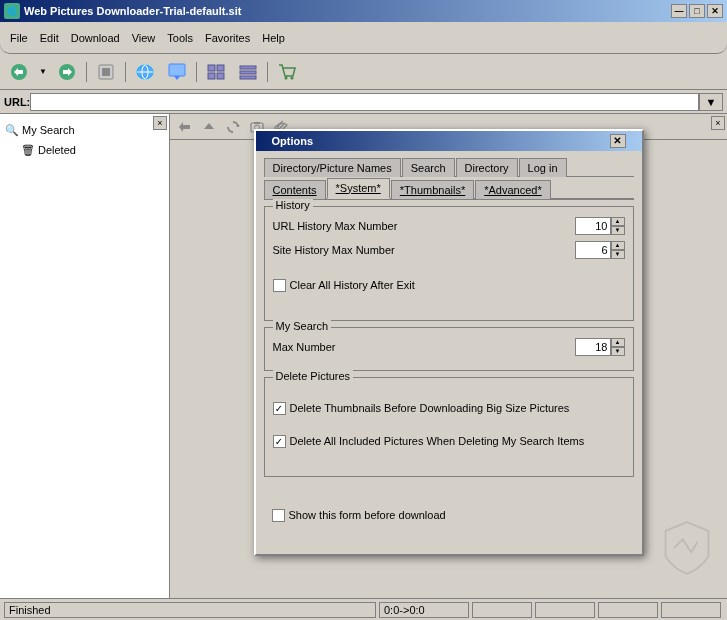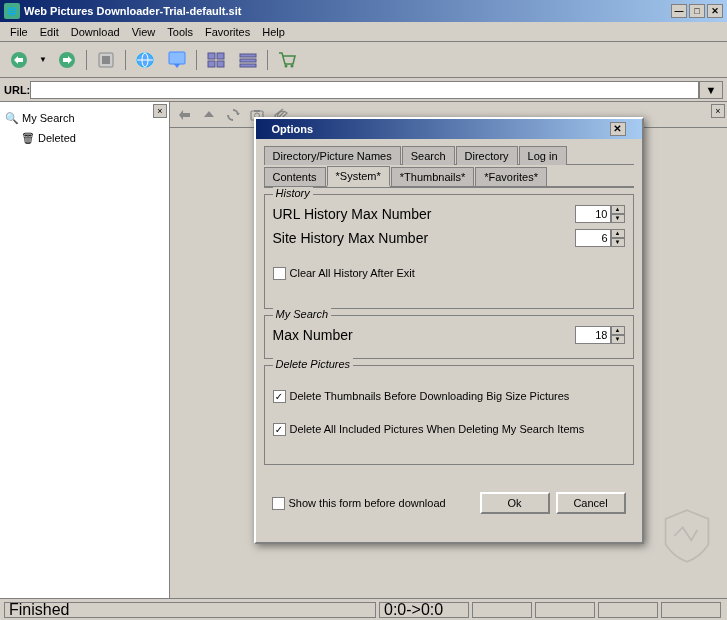--- a/index.html
+++ b/index.html
@@ -49,25 +49,26 @@
       border: 1px solid #808080;
       display: flex; align-items: center; justify-content: center;
       font-size: 9px;
       cursor: pointer;
       color: black;
     }
 
     
     .menu-bar {
       background: #d4d0c8;
-      height: 20px;
+      height: 32px;
       display: flex;
       align-items: center;
       padding: 0 4px;
       border-bottom: 1px solid #808080;
+      border-radius: 10px;
     }
     .menu-item {
       padding: 2px 6px;
       cursor: pointer;
       font-size: 11px;
     }
 
     
     .toolbar {
       background: #d4d0c8;
@@ -263,23 +264,24 @@
       cursor: pointer;
       margin-right: 1px;
       position: relative;
       bottom: -1px;
     }
     .tab:not(.active) {
       background: #c0bdba;
     }
     .tabs-row2 {
       display: flex;
-      align-items: center;
+      align-items: flex-end;
       border-bottom: 2px solid #808080;
       margin-bottom: 6px;
+      text-decoration: underline;
     }
     .tab2 {
       padding: 3px 8px;
       font-size: 11px;
       background: #c0bdba;
       border: 1px solid #808080;
       border-bottom: none;
       cursor: pointer;
       margin-right: 1px;
       position: relative;
@@ -299,32 +301,31 @@
       padding: 4px 8px 8px 8px;
       position: relative;
     }
     .group-box-label {
       position: absolute;
       top: -8px;
       left: 8px;
       background: #d4d0c8;
       padding: 0 3px;
       font-size: 11px;
-      font-style: italic;
     }
 
     
     .form-row {
       display: flex;
       align-items: center;
       margin: 6px 0;
     }
     .form-label {
       flex: 1;
-      font-size: 14px;
+      font-size: 11px;
     }
     .spinner {
       display: flex;
       align-items: center;
     }
     .spinner-input {
       width: 36px;
       height: 18px;
       border: 1px solid #808080;
       background: white;
@@ -391,21 +392,21 @@
       position: absolute;
       bottom: 0;
       left: 0;
       right: 0;
       height: 22px;
       background: #d4d0c8;
       border-top: 1px solid #808080;
       display: flex;
       align-items: center;
       padding: 0 4px;
-      font-size: 16px;
+      font-size: 11px;
       gap: 0;
     }
     .status-section {
       border: 1px solid #808080;
       height: 16px;
       display: flex;
       align-items: center;
       padding: 0 4px;
       margin-right: 2px;
     }
@@ -596,21 +597,21 @@
             <div class="tab2">
               <span>Contents</span>
             </div>
             <div class="tab2 active">
               <span>*System*</span>
             </div>
             <div class="tab2">
               <span>*Thumbnails*</span>
             </div>
             <div class="tab2">
-              <span>*Favorites*</span>
+              <span>*Advanced*</span>
             </div>
           </div>
 
           <div class="group-box">
             <div class="group-box-label">History</div>
 
             <div class="form-row">
               <span class="form-label">URL History  Max Number</span>
               <div class="spinner">
                 <input class="spinner-input" type="text" value="10" style="">
@@ -661,24 +662,20 @@
             <div class="checkbox-row">
               <div class="checkbox">✓</div>
               <span>Delete All Included Pictures When Deleting My Search Items</span>
             </div>
           </div>
 
           <div class="dialog-footer">
             <div class="checkbox-row">
               <div class="checkbox"></div>
               <span>Show this form before download</span>
-            </div>
-            <div style="display:flex;gap:6px;">
-              <button class="dialog-btn">Ok</button>
-              <button class="dialog-btn">Cancel</button>
             </div>
           </div>
 
         </div>
       </div>
     </div>
 
     <div class="watermark">
       <svg class="watermark-shield" viewBox="0 0 60 70" xmlns="http://www.w3.org/2000/svg">
         <path d="M30,5 L55,15 L55,45 Q45,60 30,65 Q15,60 5,45 L5,15 Z" fill="none" stroke="#888" stroke-width="2" opacity="0.6"></path>

